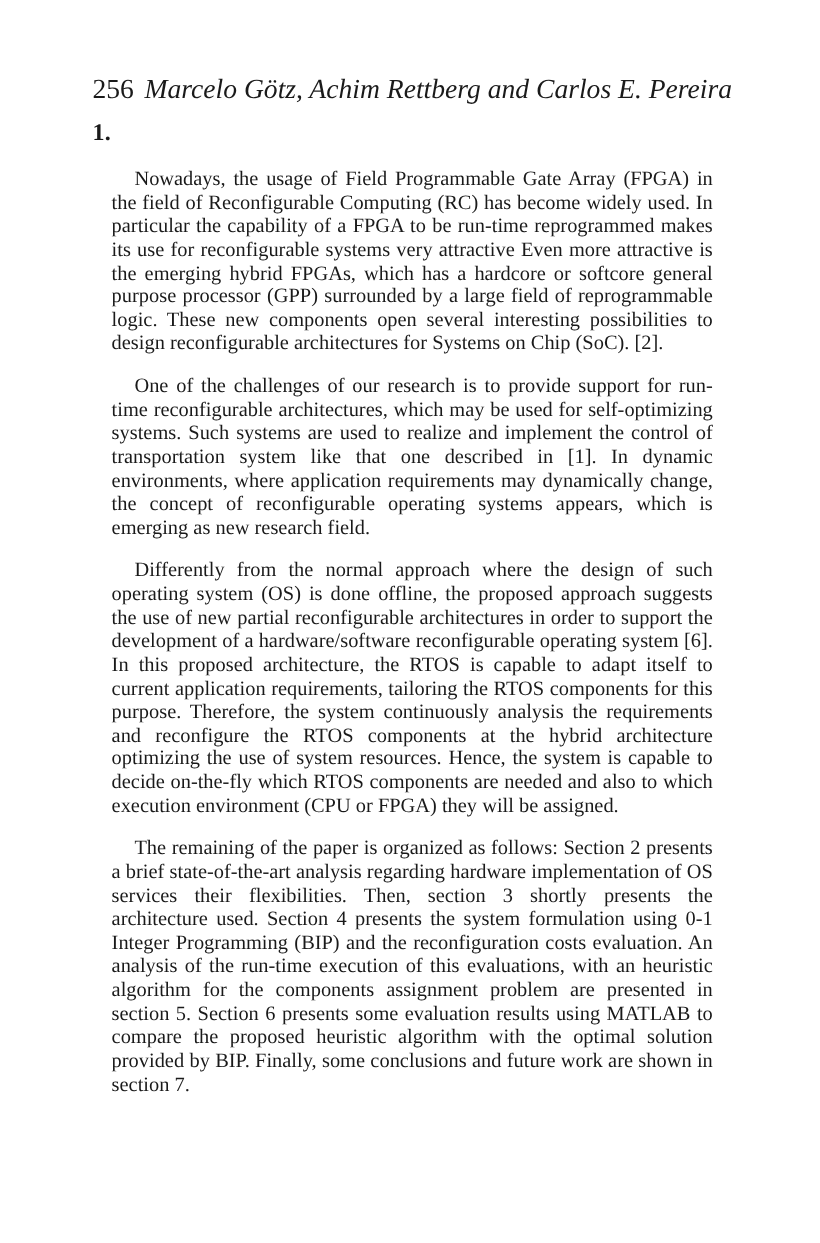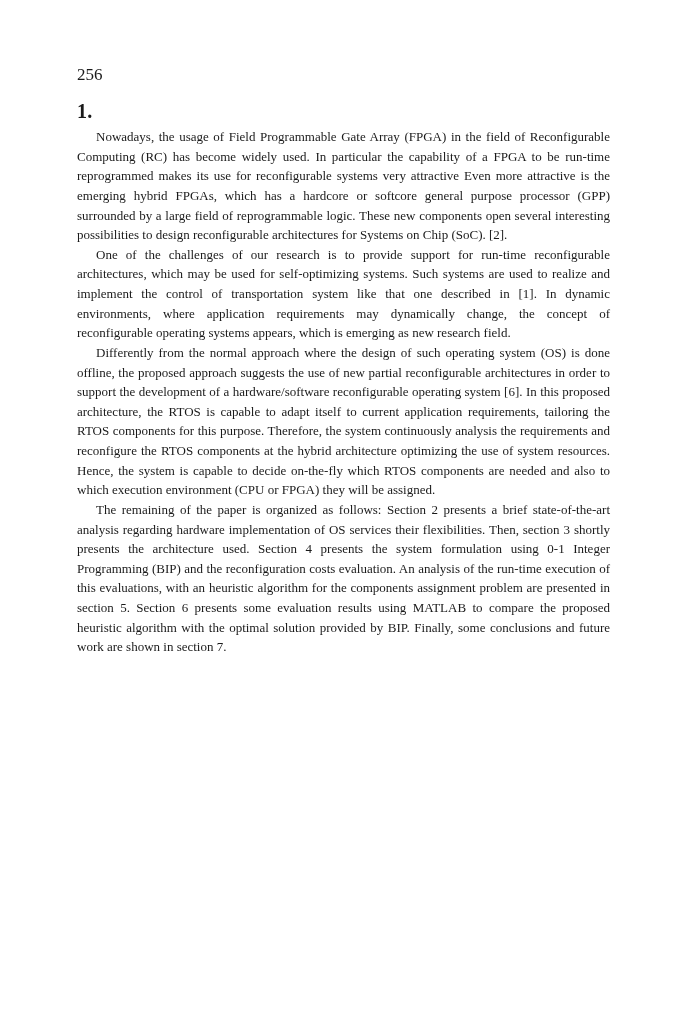--- a/index.html
+++ b/index.html
@@ -4,41 +4,42 @@
   <style>
     html, body { margin: 0; padding: 0; background: #ffffff; }
     body { width: 683px; height: 1036px; position: relative; overflow: hidden; }
     .page {
       position: absolute; left: 77px; top: 64px; width: 533px;
       font-family: "Liberation Serif", "DejaVu Serif", serif;
       color: #1a1a1a;
     }
     .running-head {
       display: flex; justify-content: space-between; align-items: baseline;
-      font-size: 17px; line-height: 22px; height: 22px;
+      font-size: 23px; line-height: 22px; height: 22px;
     }
     .page-number { font-style: normal; }
     .authors { font-style: italic; }
     .section-heading {
       margin-top: 13px; font-size: 20px; font-weight: bold; line-height: 24px;
       display: flex; letter-spacing: 0.2px;
     }
     .section-number { width: 67px; }
     .body { margin-top: 4px; }
     .para {
-      margin: 0; font-size: 13px; line-height: 19.62px; text-align: justify;
+      margin: 16px; font-size: 17px; line-height: 19.62px; text-align: justify;
       text-indent: 19px; hyphens: manual;
     }
   </style>
 </head>
 <body>
 
 <div class="page">
   <div class="running-head">
     <span class="page-number">256</span>
+    <span class="authors">Marcelo Götz, Achim Rettberg and Carlos E. Pereira</span>
   </div>
 
   <div class="section-heading">
     <span class="section-number">1.</span>
   </div>
 
   <div class="body">
     <p class="para">Nowadays, the usage of Field Programmable Gate Array (FPGA) in the field of Reconfigurable Computing (RC) has become widely used. In particular the capability of a FPGA to be run-time reprogrammed makes its use for recon­figurable systems very attractive Even more attractive is the emerging hybrid FPGAs, which has a hardcore or softcore general purpose processor (GPP) surrounded by a large field of reprogrammable logic. These new components open several interesting possibilities to design reconfigurable architectures for Systems on Chip (SoC). [2].</p>
     <p class="para">One of the challenges of our research is to provide support for run-time reconfigurable architectures, which may be used for self-optimizing systems. Such systems are used to realize and implement the control of transportation system like that one described in [1]. In dynamic environments, where appli­cation requirements may dynamically change, the concept of reconfigurable operating systems appears, which is emerging as new research field.</p>
     <p class="para">Differently from the normal approach where the design of such operating system (OS) is done offline, the proposed approach suggests the use of new partial reconfigurable architectures in order to support the development of a hardware/software reconfigurable operating system [6]. In this proposed archi­tecture, the RTOS is capable to adapt itself to current application requirements, tailoring the RTOS components for this purpose. Therefore, the system contin­uously analysis the requirements and reconfigure the RTOS components at the hybrid architecture optimizing the use of system resources. Hence, the system is capable to decide on-the-fly which RTOS components are needed and also to which execution environment (CPU or FPGA) they will be assigned.</p>

